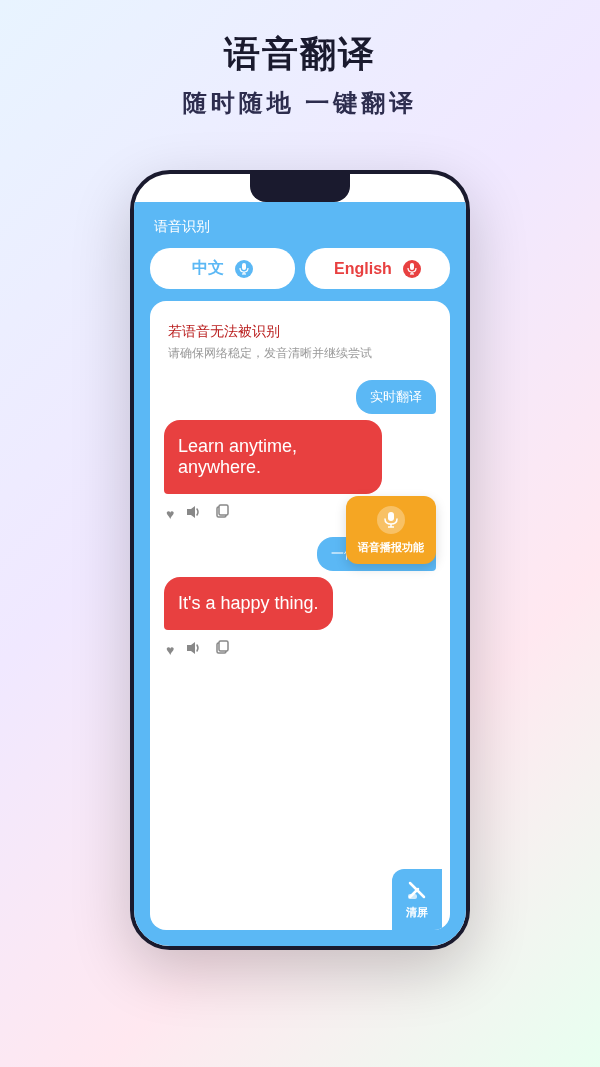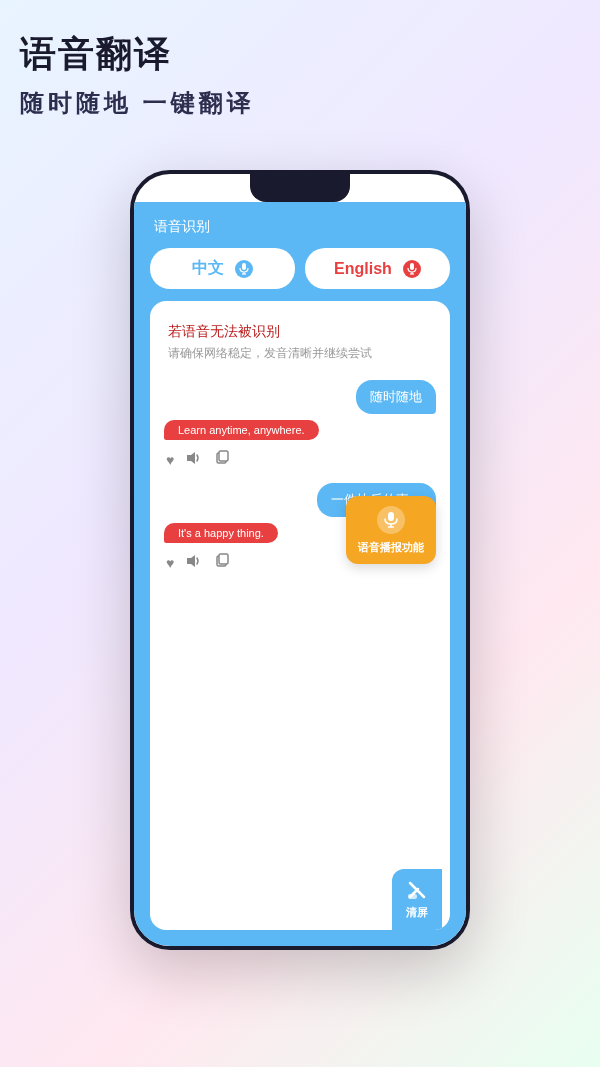--- a/index.html
+++ b/index.html
@@ -7,20 +7,21 @@
       width: 600px;
       height: 1067px;
       overflow: hidden;
       background: linear-gradient(135deg, #e8f4ff 0%, #f0e8ff 40%, #ffe8f0 70%, #e8fff0 100%);
       font-family: -apple-system, 'PingFang SC', 'Microsoft YaHei', sans-serif;
       position: relative;
     }
 
     
     .page-header {
+      text-align: center;
       padding: 30px 20px 20px;
     }
     .page-title {
       font-size: 36px;
       font-weight: 800;
       color: #1a1a2e;
       letter-spacing: 2px;
       margin-bottom: 8px;
     }
     .page-subtitle {
@@ -162,23 +163,23 @@
       color: #fff;
       padding: 8px 14px;
       border-radius: 16px 16px 4px 16px;
       font-size: 13px;
       max-width: 70%;
     }
     .bubble-left-red {
       align-self: flex-start;
       background: #e84040;
       color: #fff;
-      padding: 4px 14px;
+      padding: 16px 14px;
       border-radius: 16px 16px 16px 4px;
-      font-size: 11px;
+      font-size: 18px;
       max-width: 80%;
     }
     .action-row {
       display: flex;
       align-items: center;
       gap: 12px;
       padding: 4px 2px;
     }
     .action-icon {
       color: #888;
@@ -323,21 +324,21 @@
       </div>
 
       <div class="translation-area">
 
         <div class="status-message">
           <div class="status-title">若语音无法被识别</div>
           <div class="status-subtitle">请确保网络稳定，发音清晰并继续尝试</div>
         </div>
 
         <div class="chat-section">
-          <div class="bubble-right">随时随地</div>
+          <div class="bubble-right">实时翻译</div>
           <div class="bubble-left-red">Learn anytime, anywhere.</div>
           <div class="action-row">
             <span class="action-icon">♥</span>
             <span class="action-icon">
               <svg width="16" height="14" viewBox="0 0 16 14" fill="none">
                 <polygon points="1,4 5,4 9,1 9,13 5,10 1,10" fill="#888"></polygon>
                 <path d="M11 4 Q13 7 11 10" stroke="#888" stroke-width="1.5" fill="none" stroke-linecap="round"></path>
               </svg>
             </span>
             <span class="action-icon">

